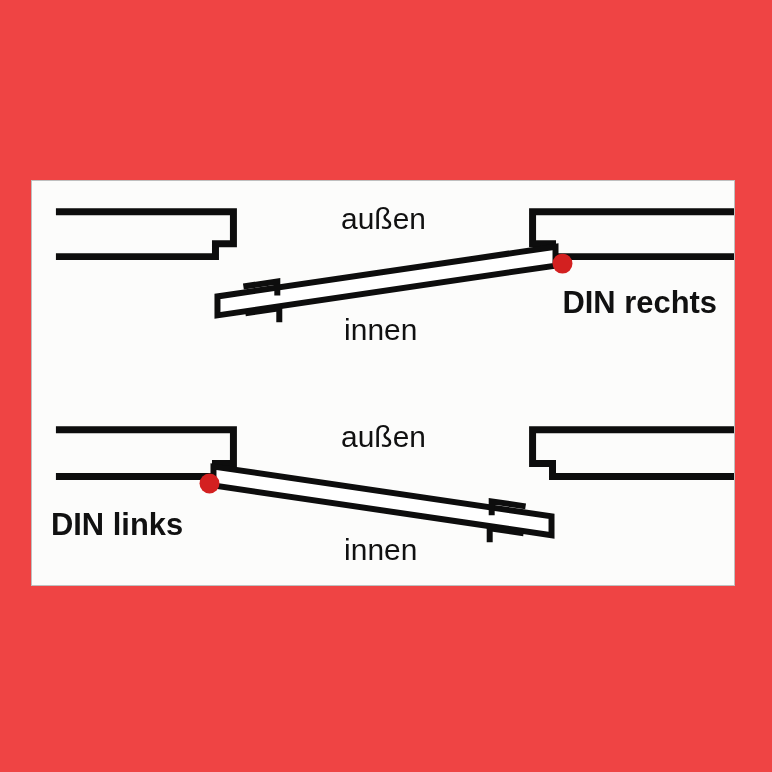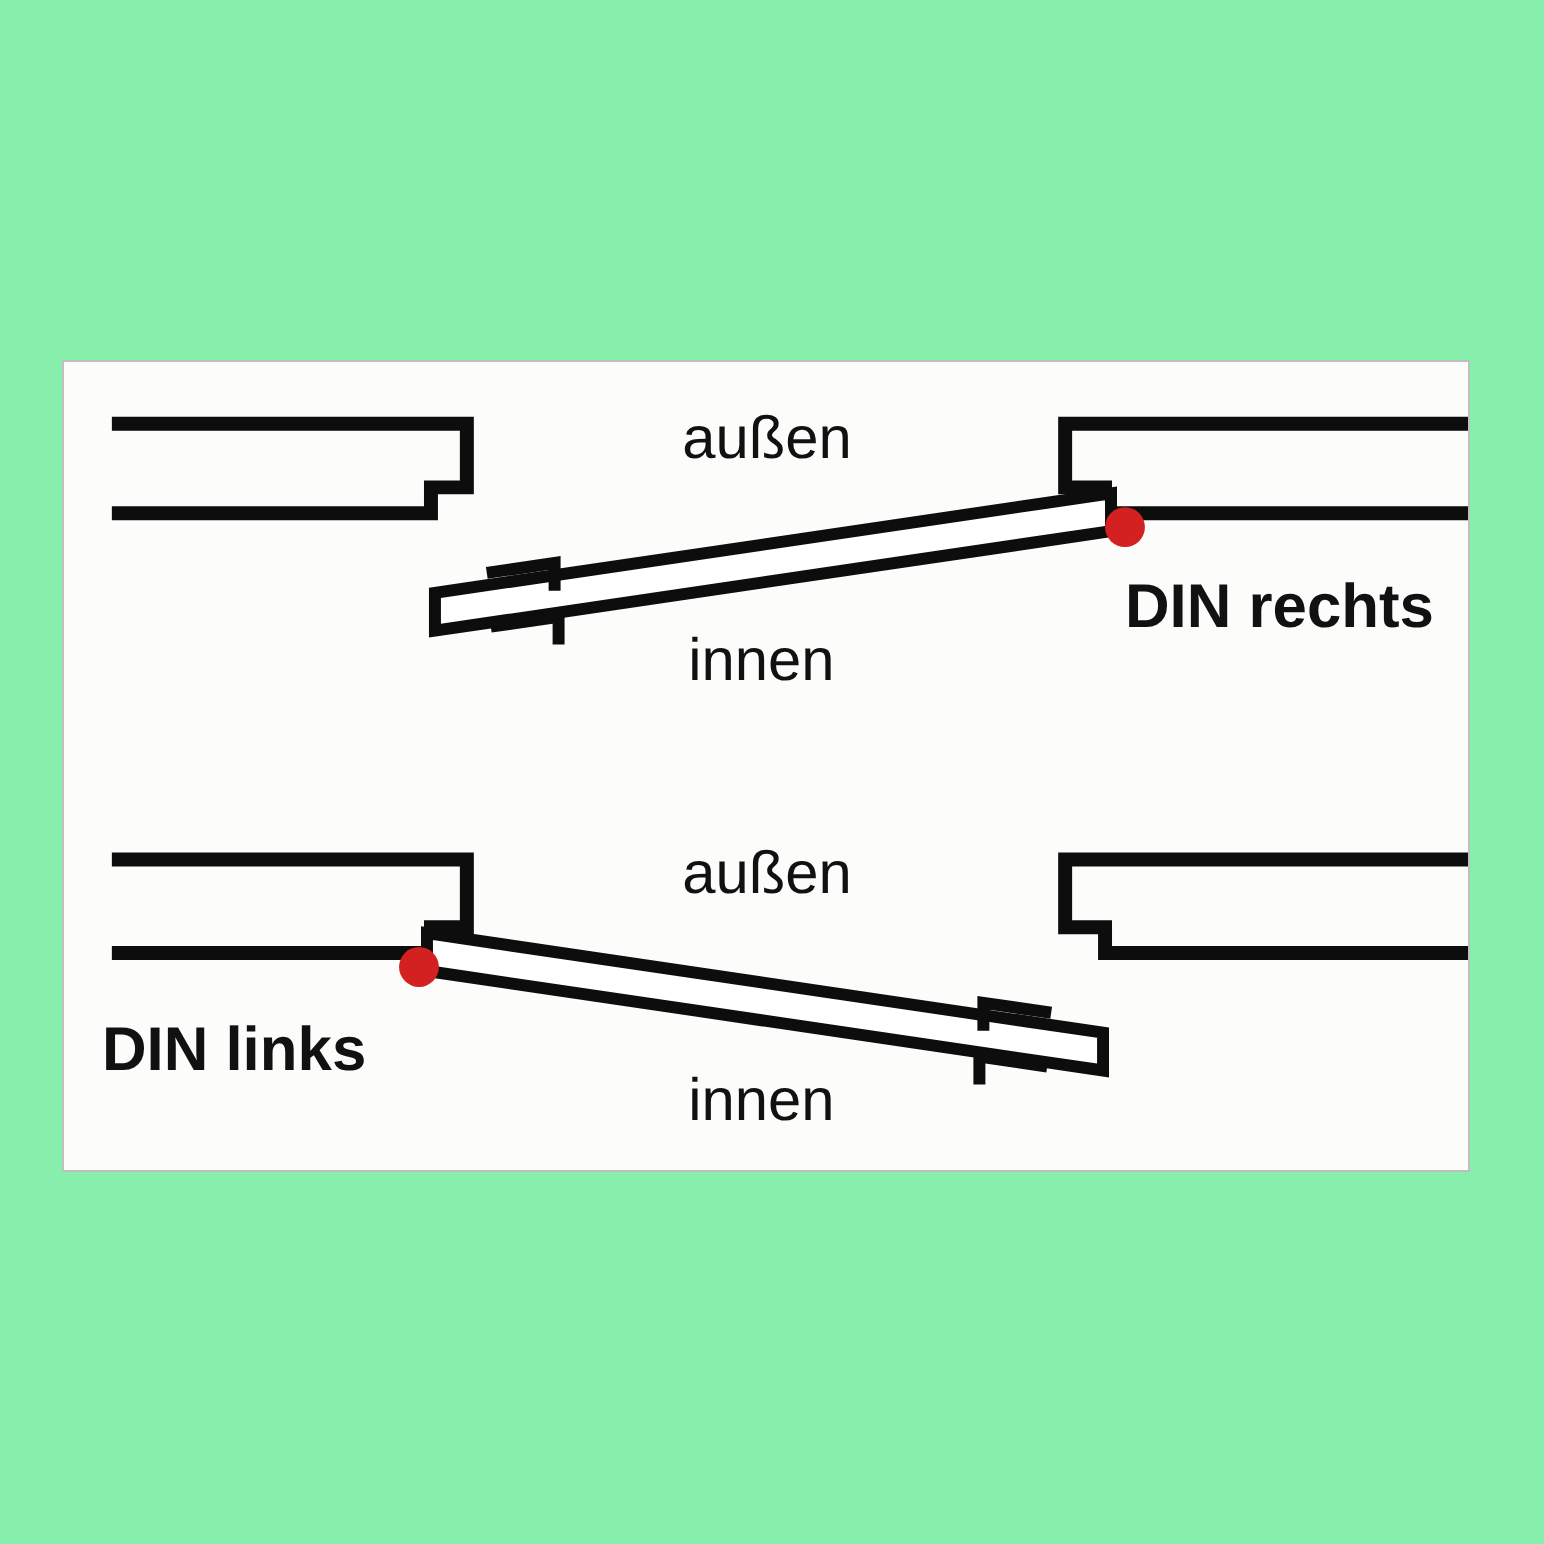--- a/index.html
+++ b/index.html
@@ -10,21 +10,21 @@
   body {
     width: 772px;
     height: 772px;
     font-family: "Liberation Sans", sans-serif;
     overflow: hidden;
   }
   #page {
     position: relative;
     width: 772px;
     height: 772px;
-    background: #86efac;
+    background: #ef4444;
   }
   #diagram-frame {
     position: absolute;
     left: 31px;
     top: 180px;
     width: 704px;
     height: 406px;
     background: #fcfcfb;
     border: 1px solid #bfbfbf;
     box-sizing: border-box;

